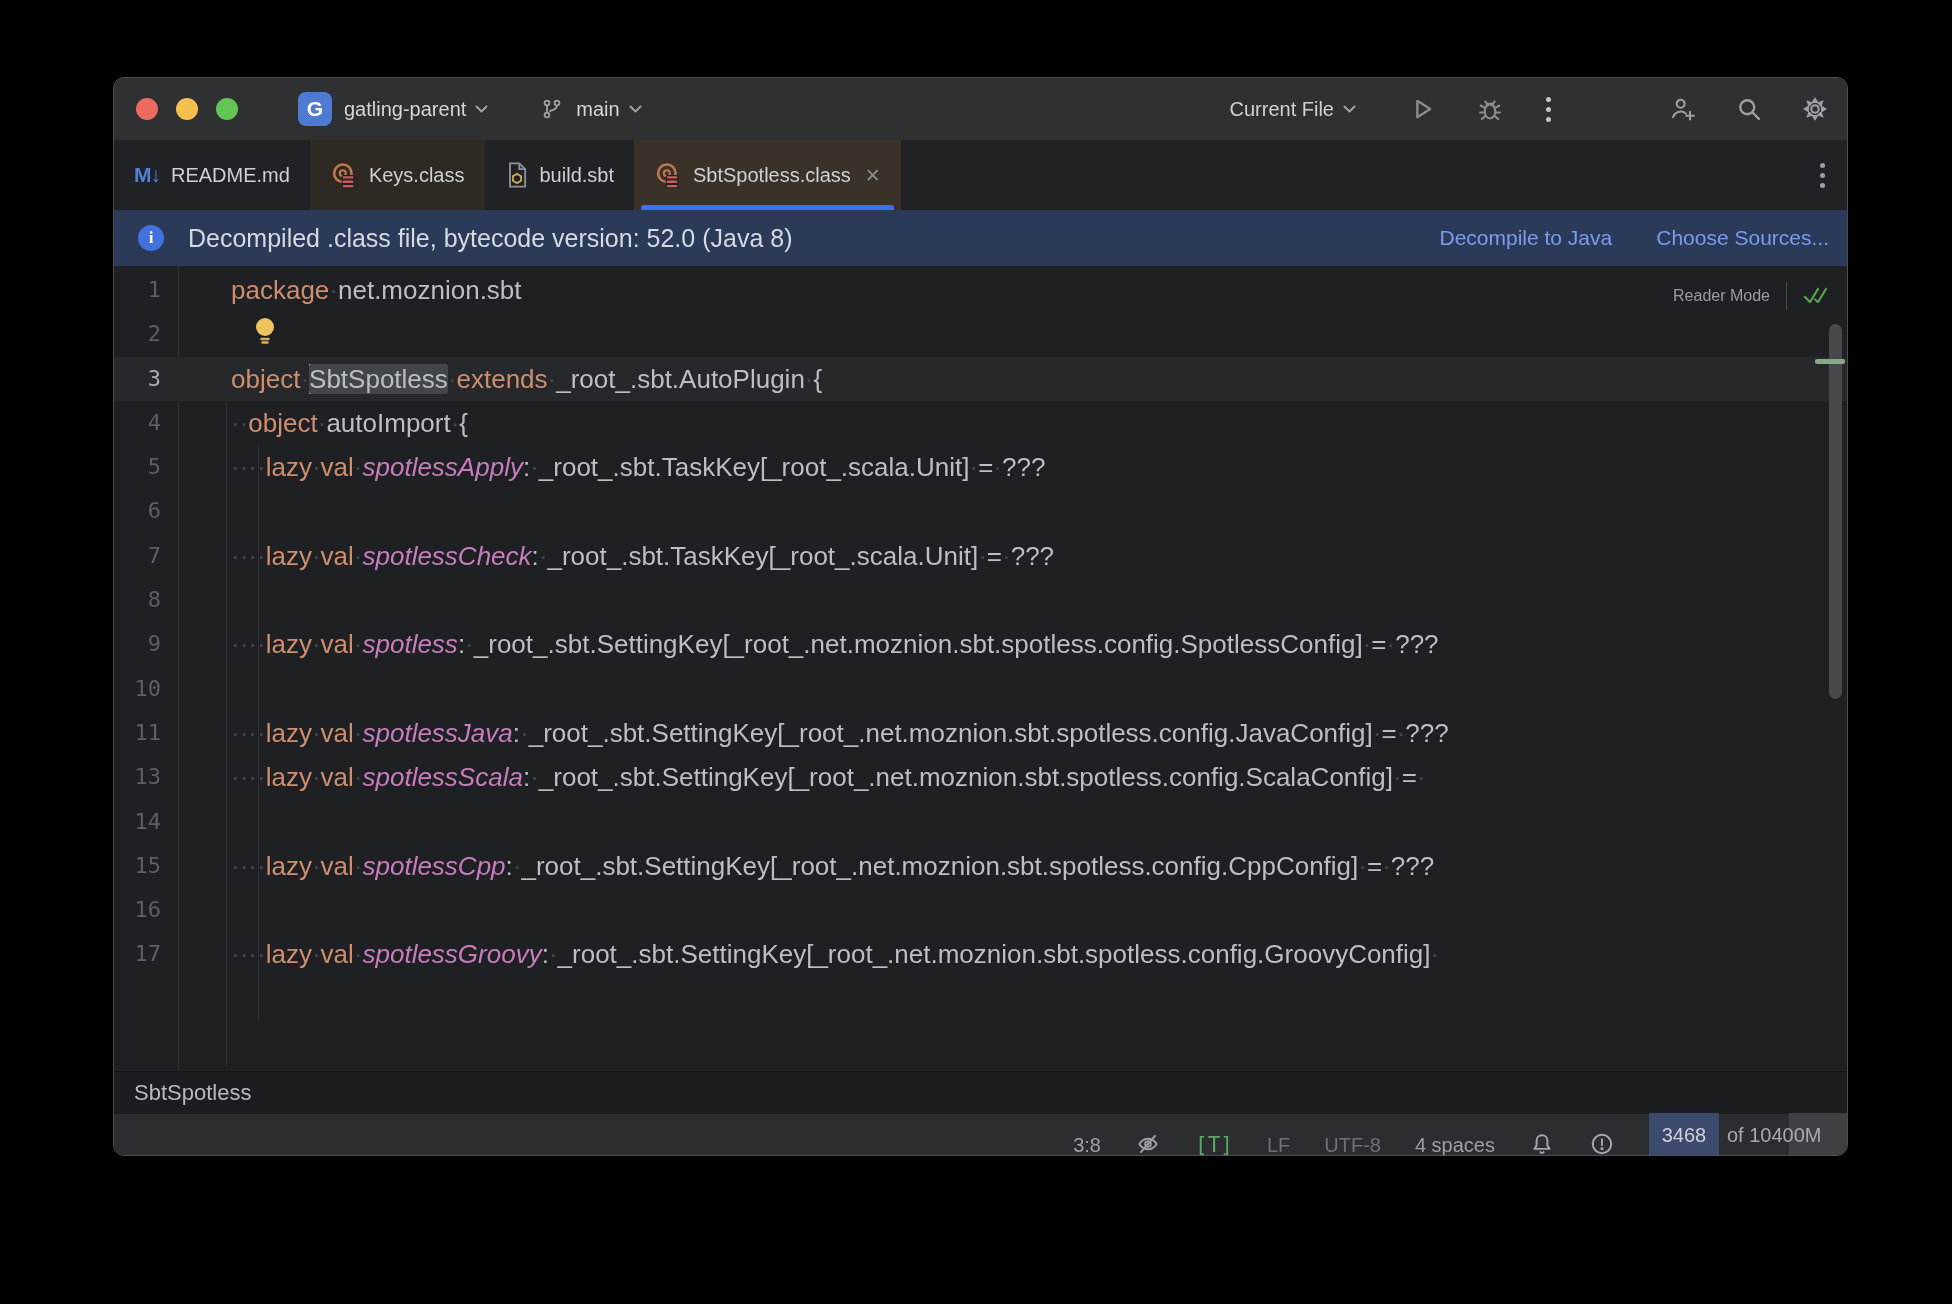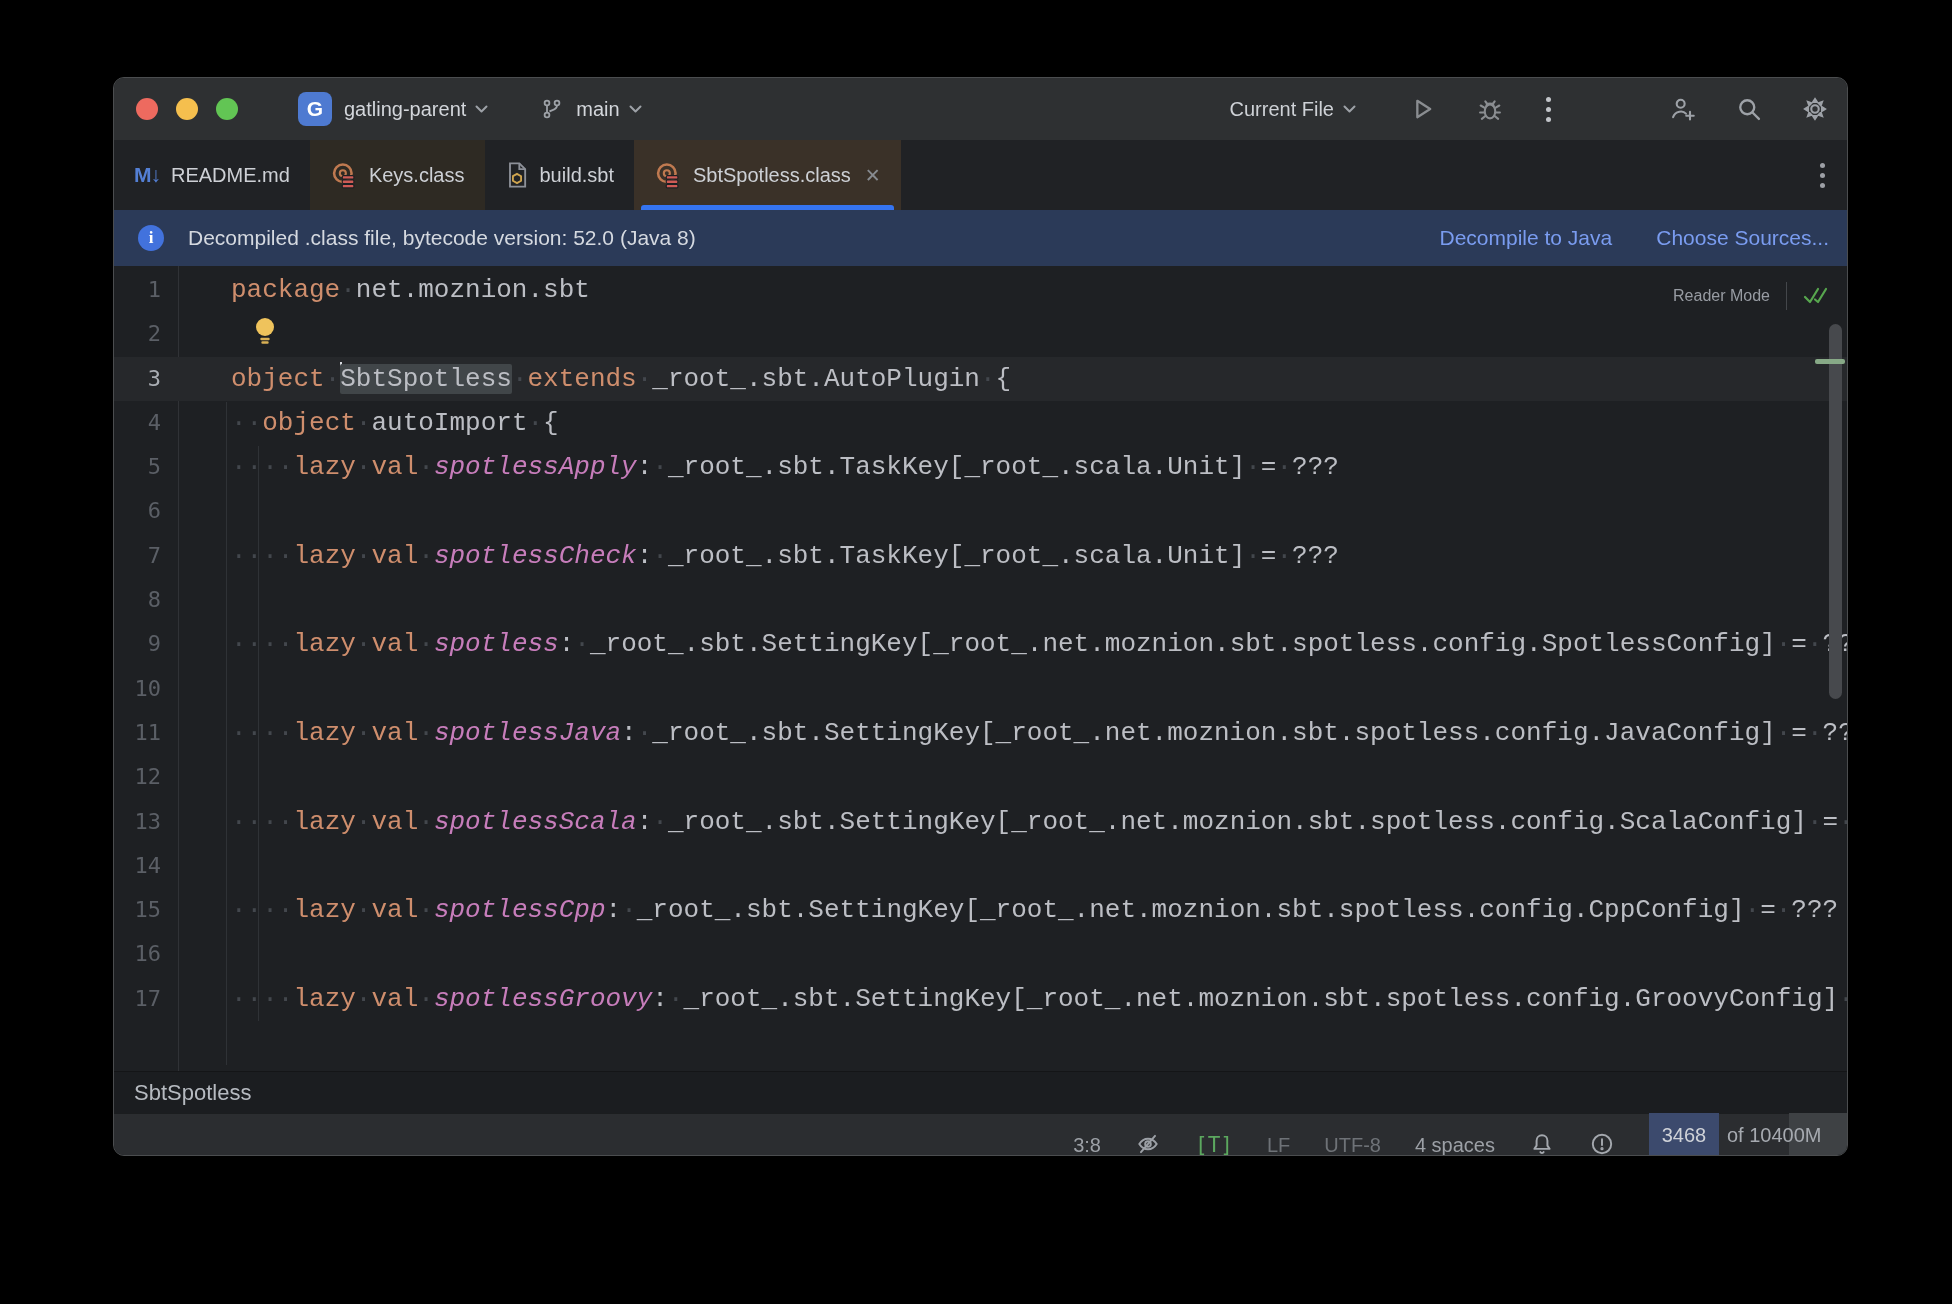--- a/index.html
+++ b/index.html
@@ -30,32 +30,32 @@
   .tab.active .underline{position:absolute;left:7px;right:7px;bottom:0;height:5px;border-radius:3px 3px 0 0;background:#3574f0;}
   .tab .close{color:#878b90;font-size:19px;margin-left:14px;}
   .md-icon{color:#537fd4;font-weight:bold;font-size:21px;letter-spacing:-1px;white-space:nowrap;}
   #tabbar .spacer{flex:1;}
   #tab-kebab{align-self:center;margin-right:22px;}
   #tab-kebab i{background:#9da0a6;}
 
   
   #banner{height:56px;background:#2b3a58;display:flex;align-items:center;flex:none;padding:0 18px 0 24px;}
   #info-icon{width:26px;height:26px;border-radius:50%;background:#4272dd;color:#fff;font-size:17px;font-weight:bold;display:flex;align-items:center;justify-content:center;flex:none;font-family:"Liberation Serif",serif;}
-  #banner-msg{color:#d5d9e0;font-size:21px;margin-left:24px;}
+  #banner-msg{color:#d5d9e0;font-size:25px;margin-left:24px;}
   #banner .spacer{flex:1;}
   .banner-link{color:#7a9cf0;font-size:21px;margin-left:44px;white-space:nowrap;}
 
   
   #editor{flex:none;height:805px;position:relative;background:#1e2023;overflow:hidden;}
   #lines{position:absolute;left:0;top:2px;right:0;}
   .line{height:44.3px;line-height:44.3px;white-space:pre;position:relative;display:flex;}
   .line.current{background:#26282b;}
   .num{flex:none;width:47px;text-align:right;font-family:"DejaVu Sans Mono",monospace;font-size:22px;color:#5b5f66;}
   .line.current .num{color:#a9adb3;}
-  .code{flex:none;margin-left:70px;font-family:Liberation Mono, monospace;font-size:26px;white-space:pre;}
+  .code{flex:none;margin-left:70px;font-family:Liberation Sans, sans-serif;font-size:26px;white-space:pre;}
   .sk{color:#cf8e6d;}
   .si{color:#c77dbb;font-style:italic;}
   .sp{color:#bcbec4;}
   .sw{color:#43474d;}
   .hl{background:#414649;border-radius:2px;color:#bcbec4;}
   .caret{display:inline-block;width:2px;height:30px;background:#d8dbe0;vertical-align:-6px;margin-right:-2px;}
   #gutter-border{position:absolute;left:64px;top:0;bottom:0;width:1px;background:#303236;}
   .guide{position:absolute;width:1px;background:#2f3236;}
   #guide0{left:112px;top:136px;height:663px;}
   #guide1{left:144px;top:180px;height:575px;}
@@ -234,21 +234,20 @@
         <div class="line"><span class="num">2</span><span class="code"></span></div>
         <div class="line current"><span class="num">3</span><span class="code"><span class="sk">object</span><span class="sw">·</span><span class="caret"></span><span class="hl">SbtSpotless</span><span class="sw">·</span><span class="sk">extends</span><span class="sw">·</span><span class="sp">_root_.sbt.AutoPlugin</span><span class="sw">·</span><span class="sp">{</span></span></div>
         <div class="line"><span class="num">4</span><span class="code"><span class="sw">··</span><span class="sk">object</span><span class="sw">·</span><span class="sp">autoImport</span><span class="sw">·</span><span class="sp">{</span></span></div>
         <div class="line"><span class="num">5</span><span class="code"><span class="sw">····</span><span class="sk">lazy</span><span class="sw">·</span><span class="sk">val</span><span class="sw">·</span><span class="si">spotlessApply</span><span class="sp">:</span><span class="sw">·</span><span class="sp">_root_.sbt.TaskKey[_root_.scala.Unit]</span><span class="sw">·</span><span class="sp">=</span><span class="sw">·</span><span class="sp">???</span></span></div>
         <div class="line"><span class="num">6</span><span class="code"></span></div>
         <div class="line"><span class="num">7</span><span class="code"><span class="sw">····</span><span class="sk">lazy</span><span class="sw">·</span><span class="sk">val</span><span class="sw">·</span><span class="si">spotlessCheck</span><span class="sp">:</span><span class="sw">·</span><span class="sp">_root_.sbt.TaskKey[_root_.scala.Unit]</span><span class="sw">·</span><span class="sp">=</span><span class="sw">·</span><span class="sp">???</span></span></div>
         <div class="line"><span class="num">8</span><span class="code"></span></div>
         <div class="line"><span class="num">9</span><span class="code"><span class="sw">····</span><span class="sk">lazy</span><span class="sw">·</span><span class="sk">val</span><span class="sw">·</span><span class="si">spotless</span><span class="sp">:</span><span class="sw">·</span><span class="sp">_root_.sbt.SettingKey[_root_.net.moznion.sbt.spotless.config.SpotlessConfig]</span><span class="sw">·</span><span class="sp">=</span><span class="sw">·</span><span class="sp">???</span></span></div>
         <div class="line"><span class="num">10</span><span class="code"></span></div>
         <div class="line"><span class="num">11</span><span class="code"><span class="sw">····</span><span class="sk">lazy</span><span class="sw">·</span><span class="sk">val</span><span class="sw">·</span><span class="si">spotlessJava</span><span class="sp">:</span><span class="sw">·</span><span class="sp">_root_.sbt.SettingKey[_root_.net.moznion.sbt.spotless.config.JavaConfig]</span><span class="sw">·</span><span class="sp">=</span><span class="sw">·</span><span class="sp">???</span></span></div>
-        <div class="line"><span class="num">12</span><span class="code"></span></div>
         <div class="line"><span class="num">13</span><span class="code"><span class="sw">····</span><span class="sk">lazy</span><span class="sw">·</span><span class="sk">val</span><span class="sw">·</span><span class="si">spotlessScala</span><span class="sp">:</span><span class="sw">·</span><span class="sp">_root_.sbt.SettingKey[_root_.net.moznion.sbt.spotless.config.ScalaConfig]</span><span class="sw">·</span><span class="sp">=</span><span class="sw">·</span></span></div>
         <div class="line"><span class="num">14</span><span class="code"></span></div>
         <div class="line"><span class="num">15</span><span class="code"><span class="sw">····</span><span class="sk">lazy</span><span class="sw">·</span><span class="sk">val</span><span class="sw">·</span><span class="si">spotlessCpp</span><span class="sp">:</span><span class="sw">·</span><span class="sp">_root_.sbt.SettingKey[_root_.net.moznion.sbt.spotless.config.CppConfig]</span><span class="sw">·</span><span class="sp">=</span><span class="sw">·</span><span class="sp">???</span></span></div>
         <div class="line"><span class="num">16</span><span class="code"></span></div>
         <div class="line"><span class="num">17</span><span class="code"><span class="sw">····</span><span class="sk">lazy</span><span class="sw">·</span><span class="sk">val</span><span class="sw">·</span><span class="si">spotlessGroovy</span><span class="sp">:</span><span class="sw">·</span><span class="sp">_root_.sbt.SettingKey[_root_.net.moznion.sbt.spotless.config.GroovyConfig]</span><span class="sw">·</span></span></div>
       </div>
     <span id="bulb">
       <svg width="26" height="32" viewBox="0 0 26 32">
         <circle cx="13" cy="11" r="9" fill="#efc35c"></circle>
         <path d="M9.5 23 H16.5 M10.5 26.5 H15.5" stroke="#d9b055" stroke-width="2.4" stroke-linecap="round"></path>

